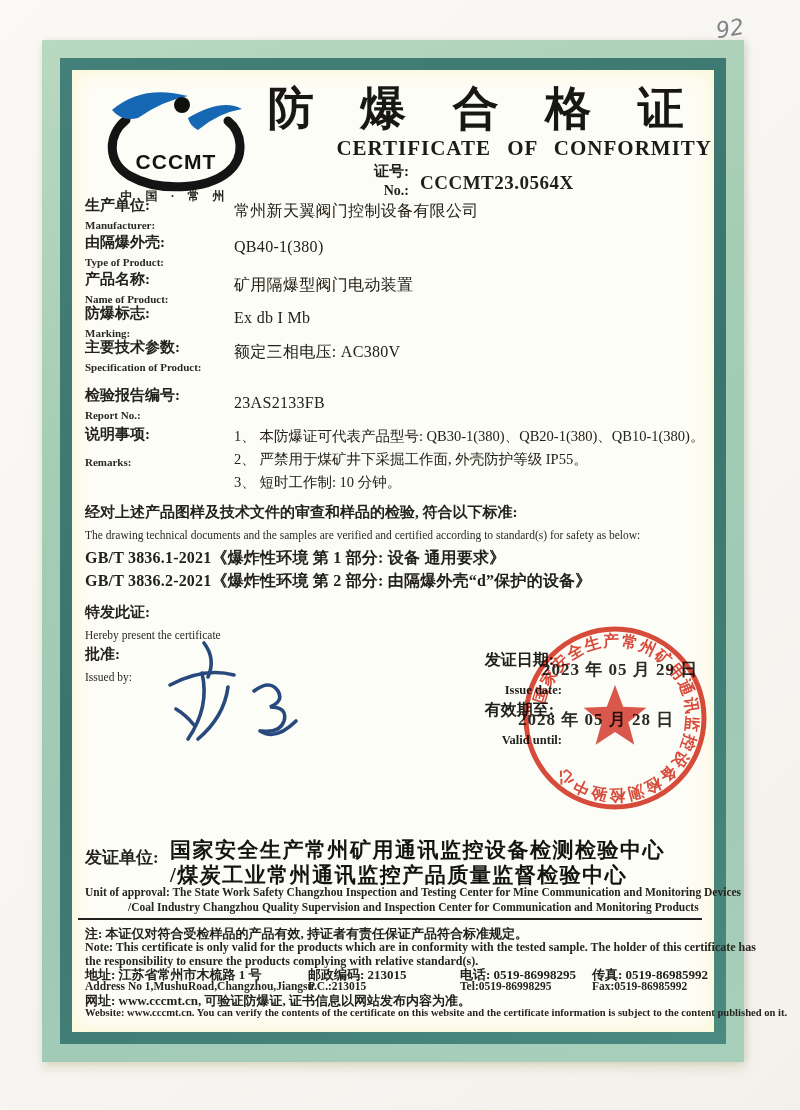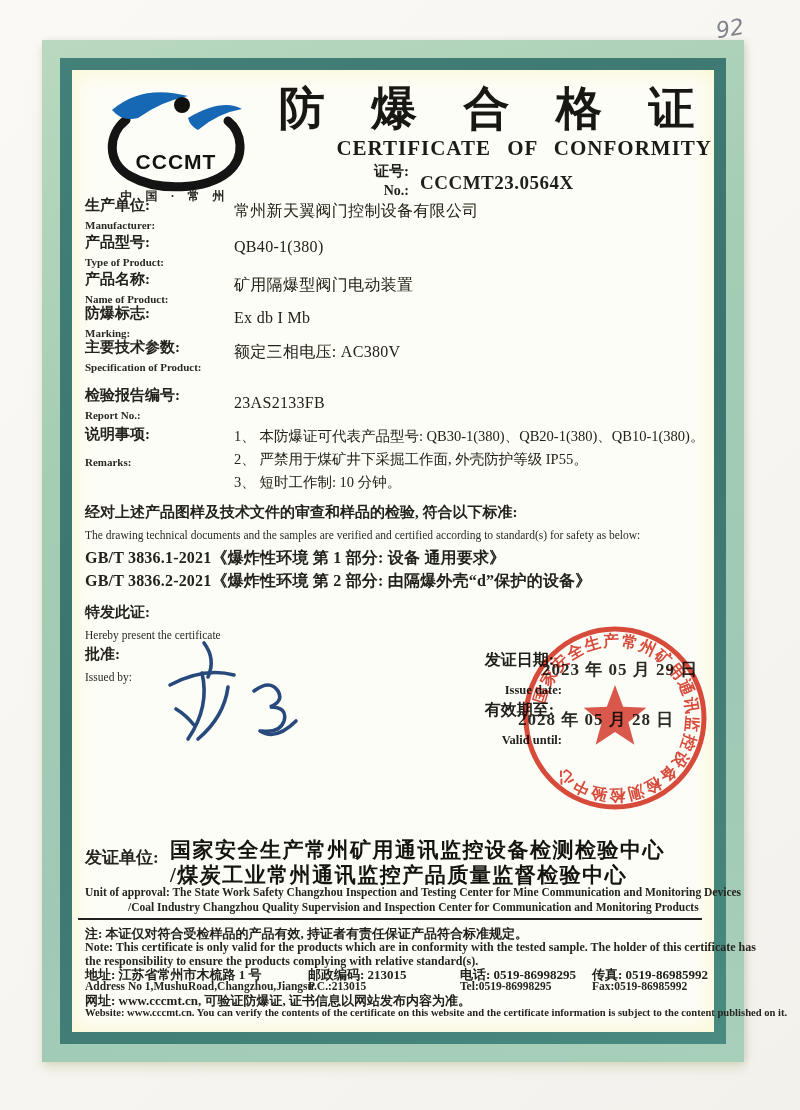--- a/index.html
+++ b/index.html
@@ -22,21 +22,21 @@
     position:absolute;left:18px;top:18px;right:18px;bottom:18px;
     background:linear-gradient(150deg,#43807a 0%,#3a746e 50%,#4a8a80 100%);
   }
   .cert-inner{
     position:absolute;left:12px;top:12px;right:12px;bottom:12px;
     background:#fdfdf7;
     box-shadow:inset 0 0 22px rgba(250,240,170,.55);
   }
   .abs{position:absolute;white-space:nowrap;}
   
-  .title-cn{left:185px;top:8px;width:455px;text-align:right;font-size:46px;
+  .title-cn{left:185px;top:8px;width:455px;text-align:center;font-size:46px;
     letter-spacing:.38em;font-weight:600;color:#181714;}
   .title-en{left:185px;top:66px;width:455px;text-align:right;font-size:21px;
     font-weight:bold;letter-spacing:1px;word-spacing:10px;color:#1c1b18;}
   .no-labels{left:255px;top:92px;width:82px;text-align:right;font-weight:bold;}
   .no-labels .cn{font-size:15px;} .no-labels .en{font-size:14px;margin-top:2px;}
   .no-value{left:348px;top:102px;font-size:19px;font-weight:bold;letter-spacing:.5px;}
   
   .logo{left:18px;top:6px;width:170px;height:132px;}
   .logo-region{left:28px;top:118px;width:150px;text-align:center;font-size:12px;
     font-weight:bold;letter-spacing:5px;color:#27261f;}
@@ -87,21 +87,21 @@
     </div>
     <div class="abs no-value">CCCMT23.0564X</div>
 
     <div class="abs flabel" style="top:126px">
       <div class="cn">生产单位:</div>
       <div class="en">Manufacturer:</div>
     </div>
     <div class="abs fvalue" style="top:131px">常州新天翼阀门控制设备有限公司</div>
 
     <div class="abs flabel" style="top:163px">
-      <div class="cn">产品型号:</div>
+      <div class="cn">由隔爆外壳:</div>
       <div class="en">Type of Product:</div>
     </div>
     <div class="abs fvalue" style="top:168px">QB40-1(380)</div>
 
     <div class="abs flabel" style="top:200px">
       <div class="cn">产品名称:</div>
       <div class="en">Name of Product:</div>
     </div>
     <div class="abs fvalue" style="top:205px">矿用隔爆型阀门电动装置</div>
 

